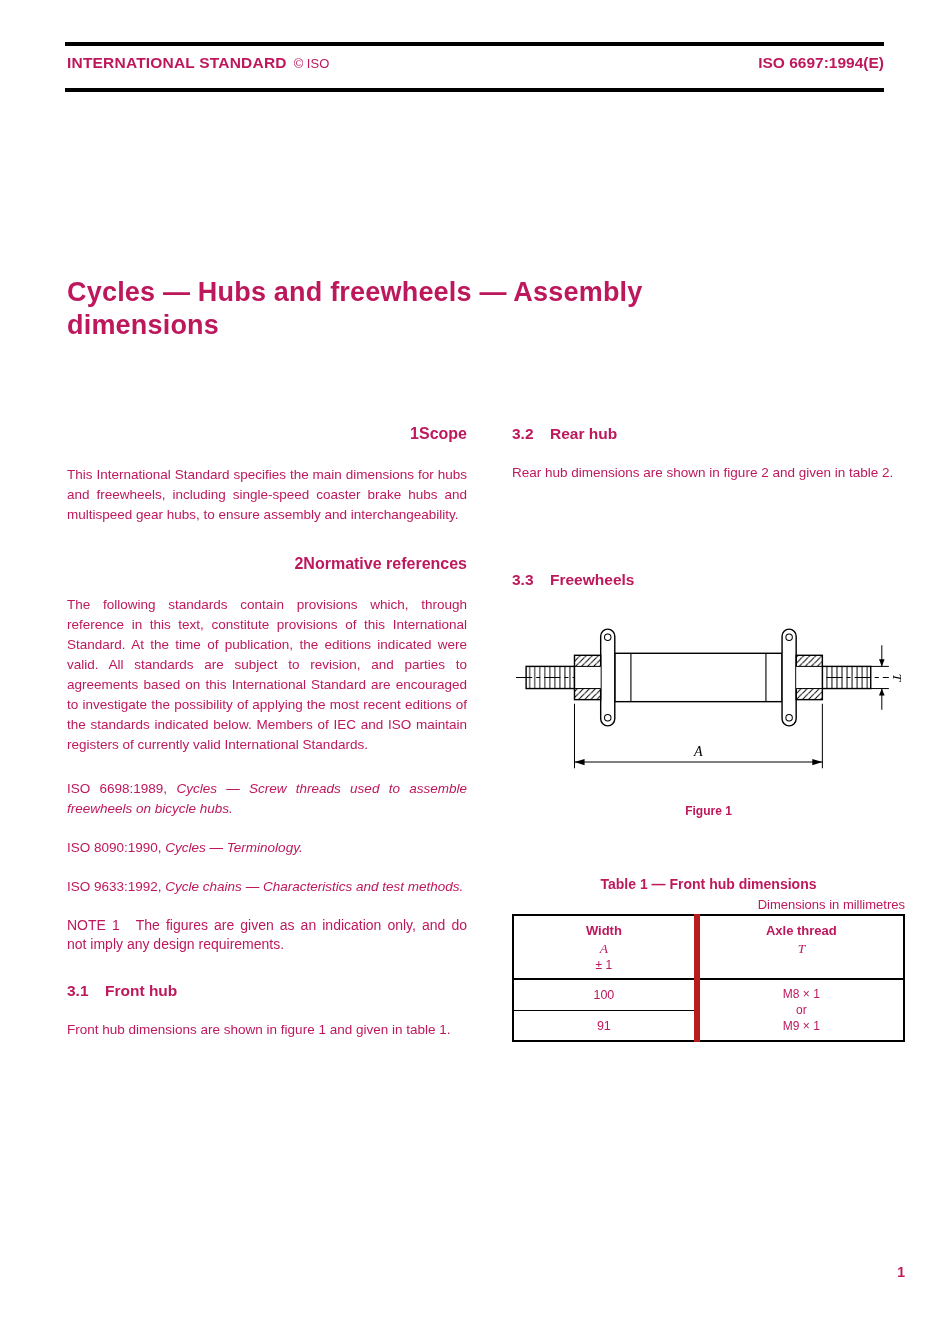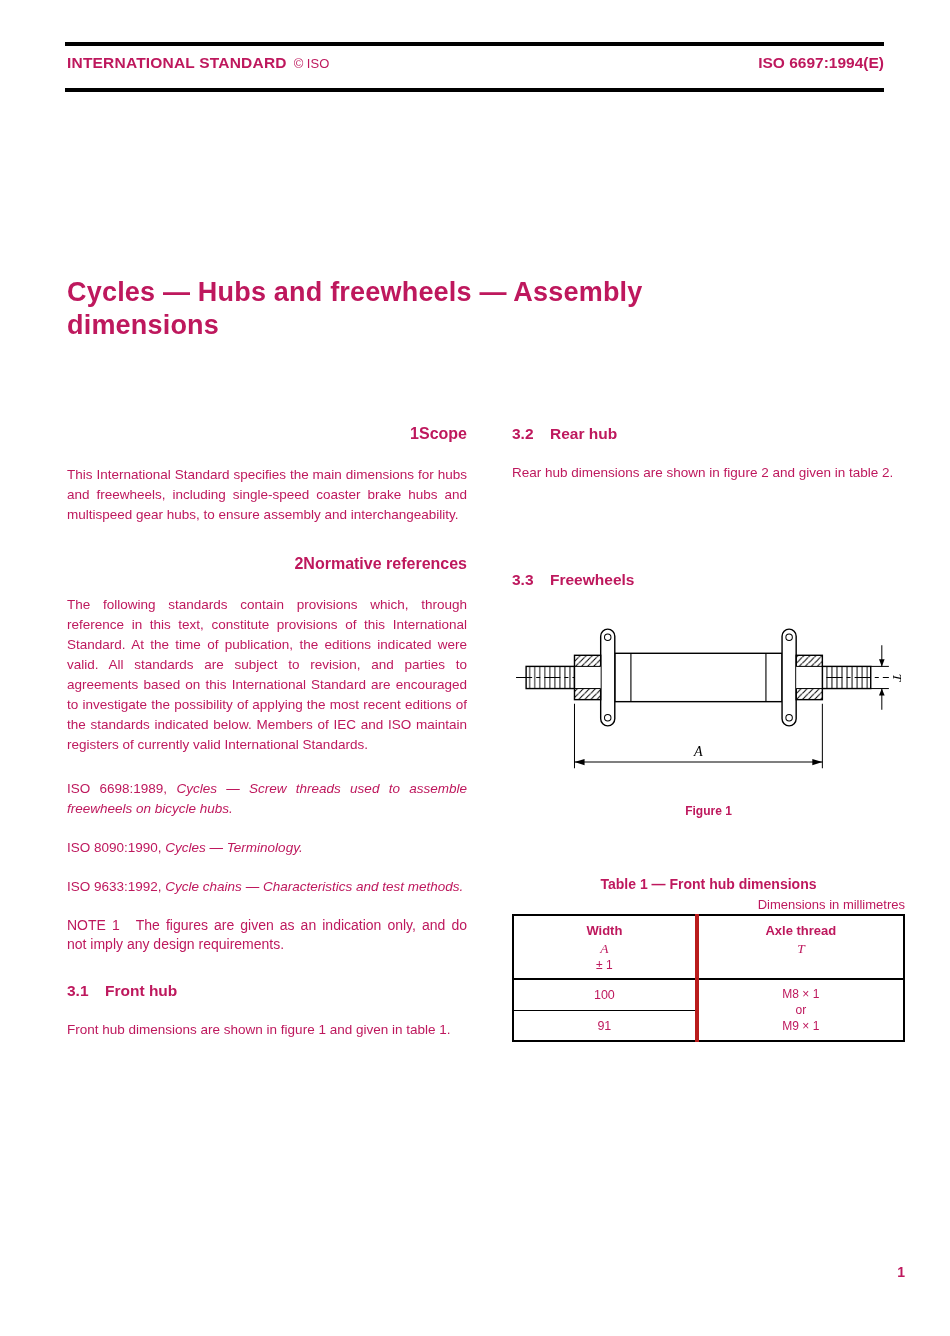--- a/index.html
+++ b/index.html
@@ -47,21 +47,21 @@
   .sec-33{margin-top:88px;}
   .figure-block{margin-top:26px;}
   .fig-svg{display:block;width:100%;height:auto;}
   .fig-caption{text-align:center;font-weight:bold;font-size:12px;margin-top:10px;}
   .table-block{margin-top:58px;}
   .tbl-caption{text-align:center;font-weight:bold;font-size:14px;}
   .tbl-units{text-align:right;font-size:13px;margin:5px 0 2px;}
   table.t1{width:100%;border-collapse:collapse;border:2.5px solid #000;text-align:center;}
   table.t1 th{border-bottom:2px solid #000;padding:7px 4px 6px;font-weight:normal;vertical-align:top;}
   table.t1 th:first-child{width:47%;}
-  table.t1 th + th, td.cell-threads{border-left:4px solid #b91c1c;}
+  table.t1 th + th, td.cell-threads{border-left:6px solid #b91c1c;}
   .th-b{font-weight:bold;font-size:13px;margin-bottom:3px;}
   .th-i{font-style:italic;font-family:"Liberation Serif", serif;font-size:13.5px;}
   .th-s{font-size:12px;margin-top:1px;}
   table.t1 td{padding:6px 4px;font-size:12.5px;}
   td.cell-w1{border-bottom:1.5px solid #000;}
   td.cell-threads div{line-height:16px;font-size:12px;}
   .page-number{position:absolute;top:1264px;right:45px;font-weight:bold;font-size:14px;}
 </style>
 </head>
 <body>

